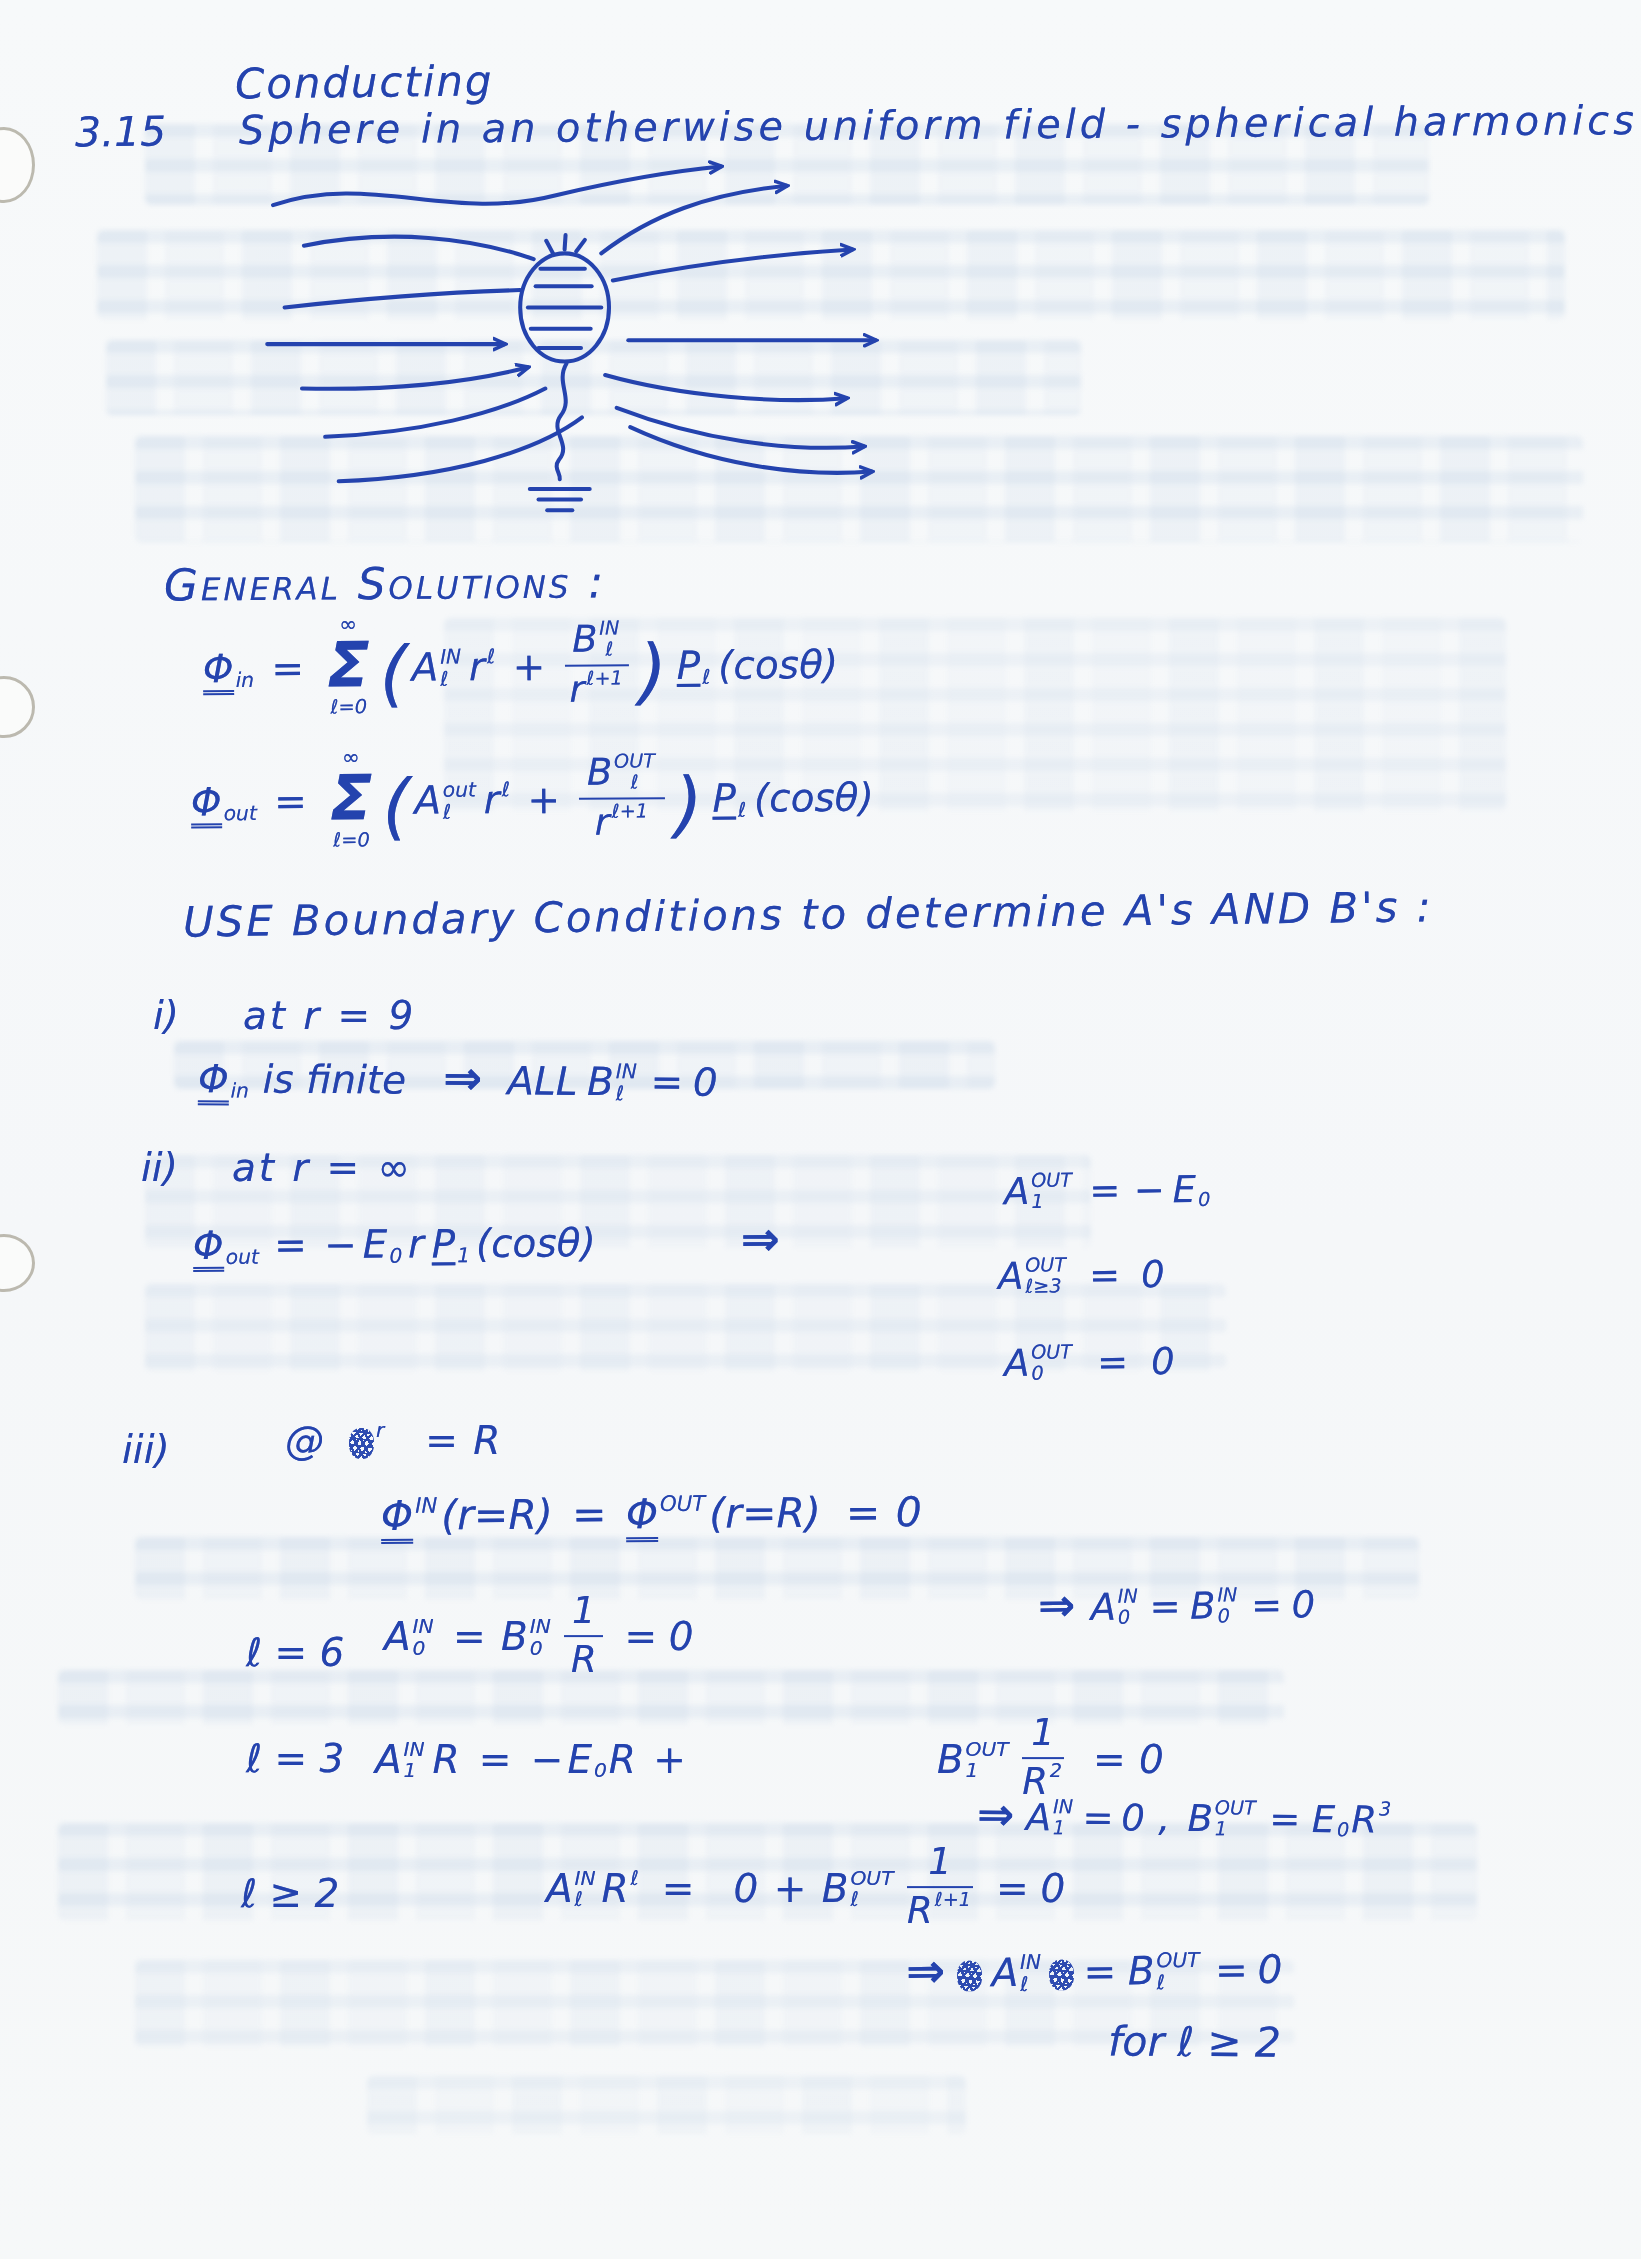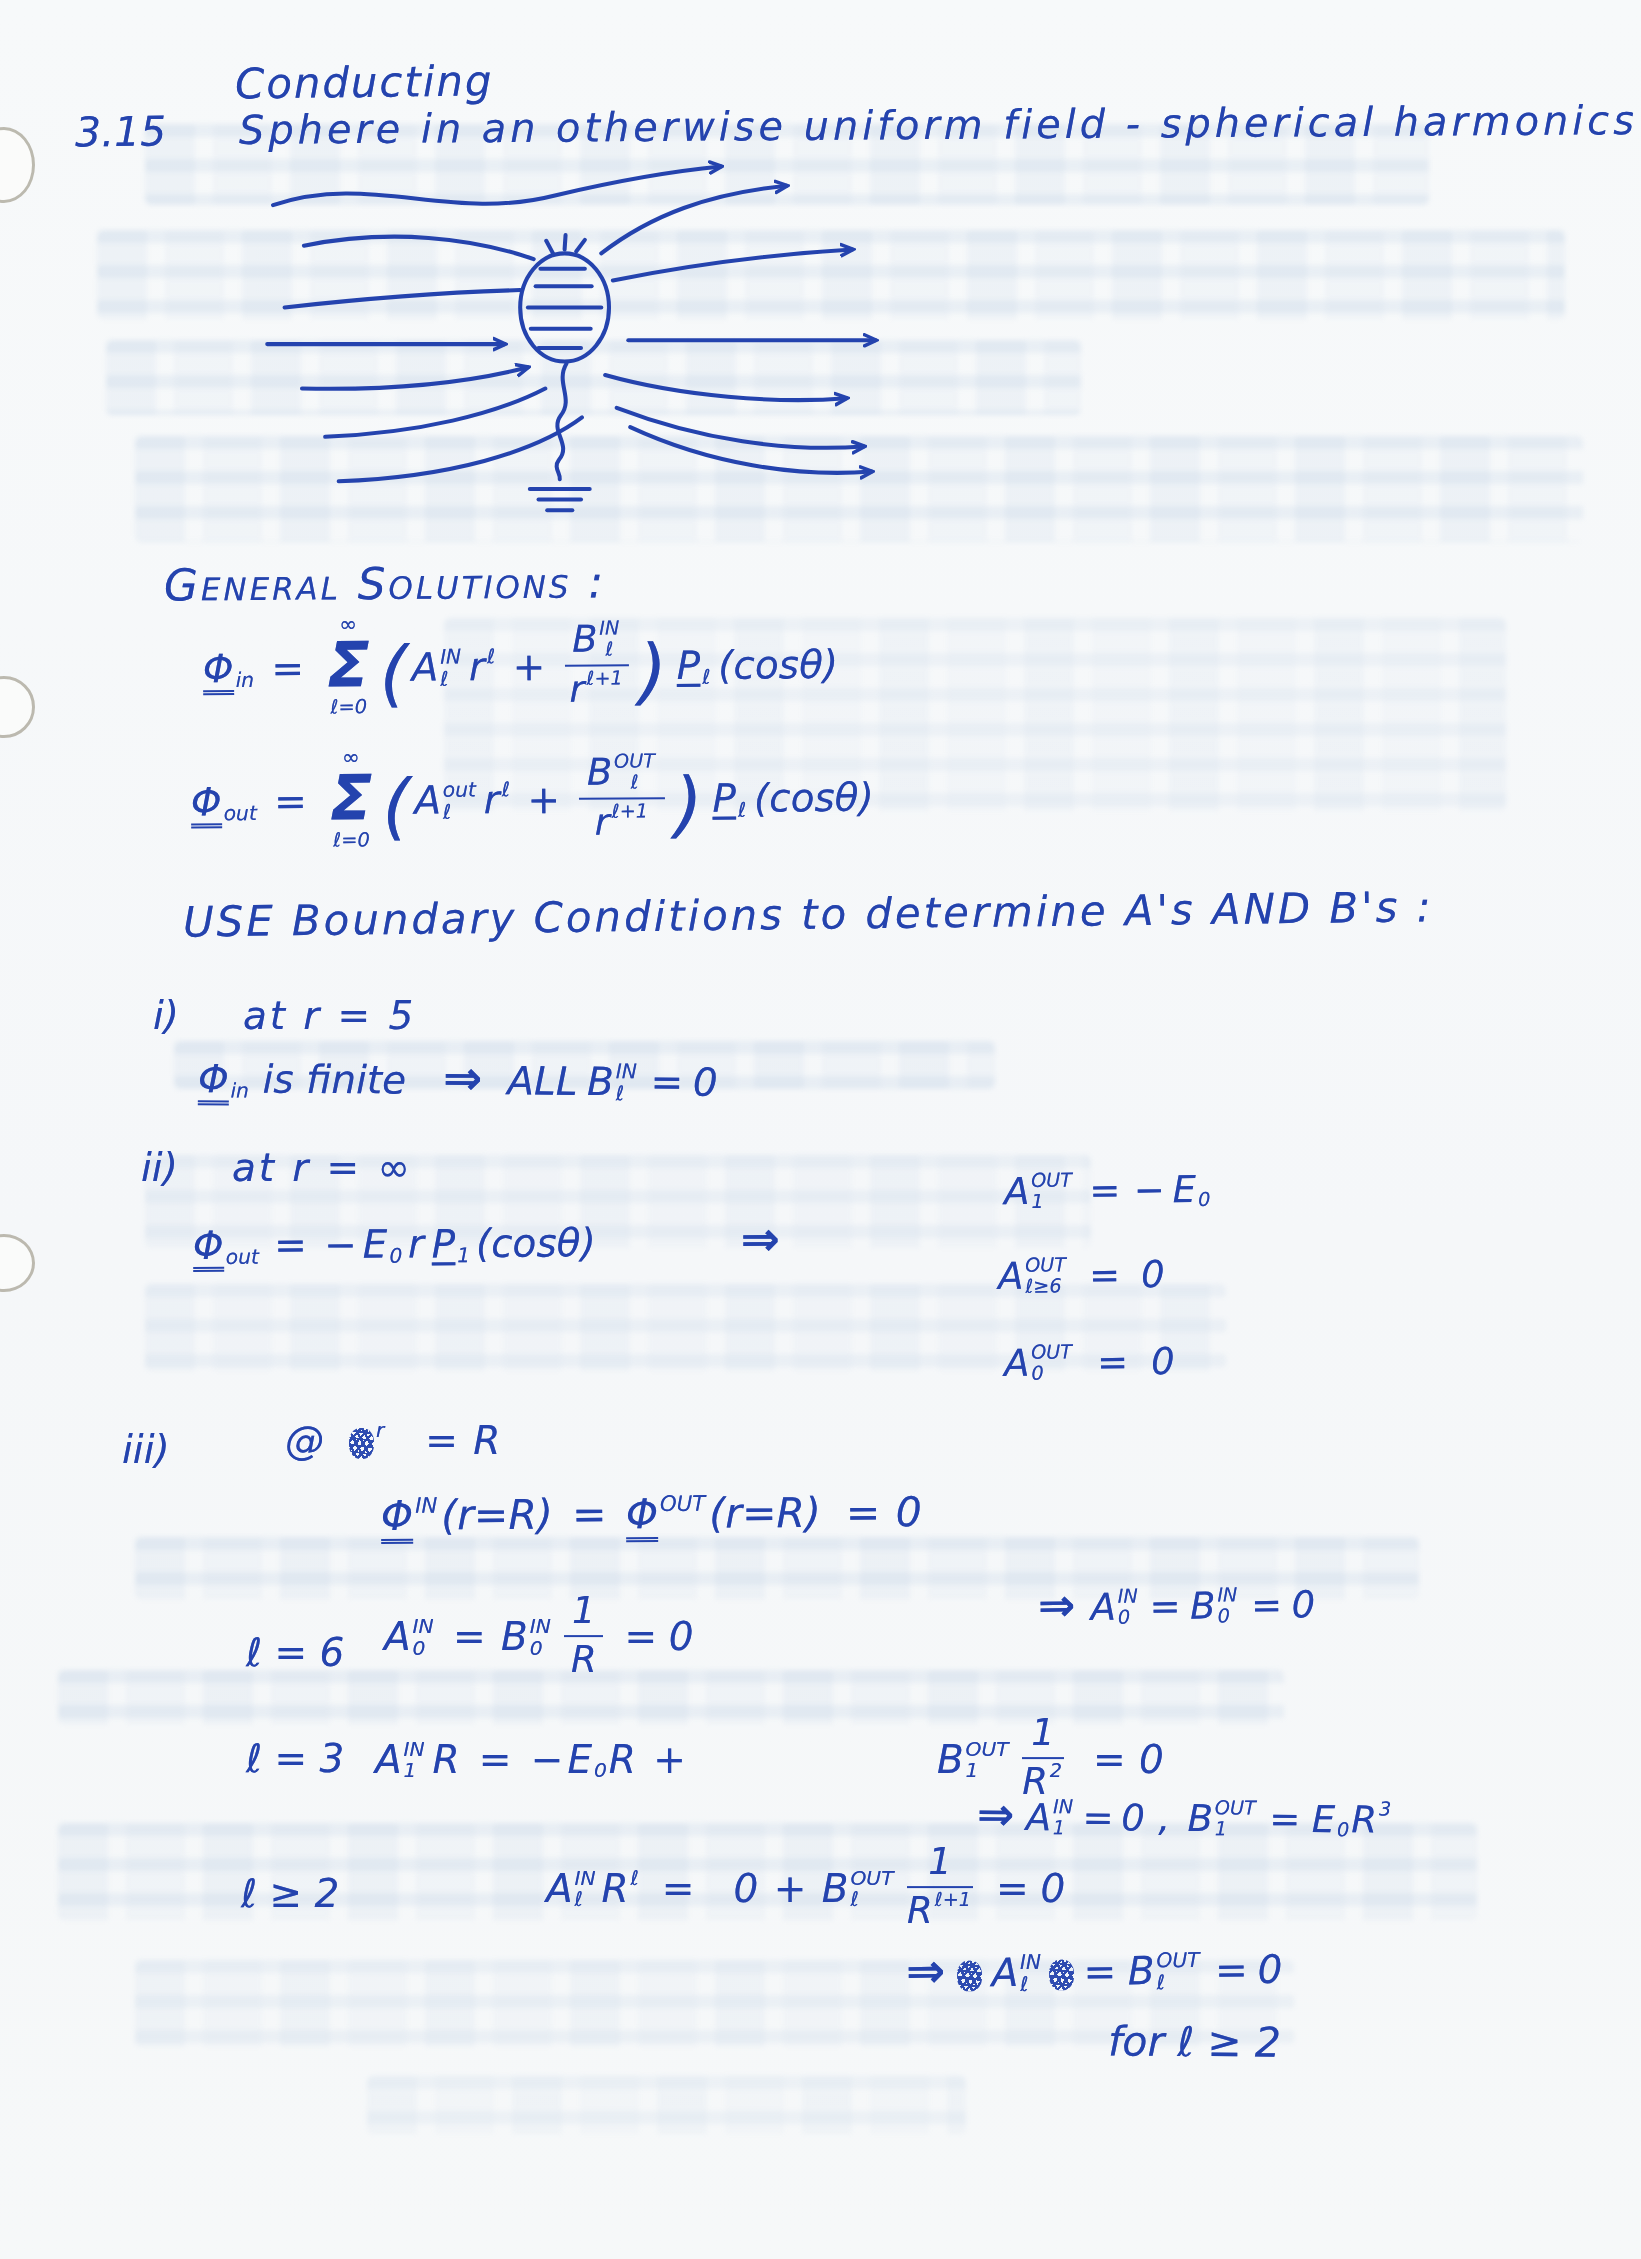--- a/index.html
+++ b/index.html
@@ -143,21 +143,21 @@
               <span class="sup">ℓ+1</span>
               <span class="sub">&nbsp;</span>
             </span></span></span></span><span class="sp" style="width: 5.8px;"></span><span class="tok"><span class="base big">)</span></span><span class="sp" style="width: 9.7px;"></span><span class="tok u"><span class="base">P</span><span class="ss">
           <span class="sup">&nbsp;</span>
           <span class="sub">ℓ</span>
         </span></span><span class="sp" style="width: 5.8px;"></span>(cosθ)</div>
 
   <div class="line hand t1" style="left:183px;top:890px;font-size:42px;letter-spacing:2.9px;">USE Boundary Conditions to determine A's AND B's :</div>
 
   <div class="line hand" style="left:153px;top:993px;font-size:39px;">i)</div>
-  <div class="line hand" style="left:243px;top:993px;font-size:39px;letter-spacing:2.9px;">at r = 5</div>
+  <div class="line hand" style="left:243px;top:993px;font-size:39px;letter-spacing:2.9px;">at r = 9</div>
   <div class="line hand math t3" style="left:198px;top:1052px;font-size:39px;"><span class="tok u2"><span class="base">Φ</span><span class="ss">
           <span class="sup">&nbsp;</span>
           <span class="sub">in</span>
         </span></span><span class="sp" style="width: 11.6px;"></span>is finite<span class="sp" style="width: 37px;"></span><span class="tok arr"><span class="base">⇒</span></span><span class="sp" style="width: 25px;"></span>ALL<span class="sp" style="width: 9.7px;"></span><span class="tok"><span class="base">B</span><span class="ss">
           <span class="sup">IN</span>
           <span class="sub">ℓ</span>
         </span></span><span class="sp" style="width: 11.6px;"></span>=<span class="sp" style="width: 9.7px;"></span>0</div>
 
   <div class="line hand" style="left:141px;top:1145px;font-size:39px;">ii)</div>
   <div class="line hand" style="left:232px;top:1145px;font-size:39px;letter-spacing:2.9px;">at r = ∞</div>
@@ -173,21 +173,21 @@
         </span></span><span class="sp" style="width: 3.9px;"></span>(cosθ)<span class="sp" style="width: 145px;"></span><span class="tok arr"><span class="base">⇒</span></span></div>
   <div class="line hand math t1" style="left:1004px;top:1170px;font-size:37px;"><span class="tok"><span class="base">A</span><span class="ss">
           <span class="sup">OUT</span>
           <span class="sub">1</span>
         </span></span><span class="sp" style="width: 15.4px;"></span>=<span class="sp" style="width: 13.5px;"></span>−<span class="sp" style="width: 7.7px;"></span><span class="tok"><span class="base">E</span><span class="ss">
           <span class="sup">&nbsp;</span>
           <span class="sub">0</span>
         </span></span></div>
   <div class="line hand math t1" style="left:998px;top:1255px;font-size:37px;"><span class="tok"><span class="base">A</span><span class="ss">
           <span class="sup">OUT</span>
-          <span class="sub">ℓ≥6</span>
+          <span class="sub">ℓ≥3</span>
         </span></span><span class="sp" style="width: 21px;"></span>=<span class="sp" style="width: 21px;"></span>0</div>
   <div class="line hand math t1" style="left:1004px;top:1342px;font-size:37px;"><span class="tok"><span class="base">A</span><span class="ss">
           <span class="sup">OUT</span>
           <span class="sub">0</span>
         </span></span><span class="sp" style="width: 23px;"></span>=<span class="sp" style="width: 23px;"></span>0</div>
 
   <div class="line hand" style="left:122px;top:1427px;font-size:39px;">iii)</div>
   <div class="line hand math" style="left:285px;top:1419px;font-size:39px;">@<span class="sp" style="width: 25px;"></span><span class="tok"><span class="blob"></span><span class="ss">
           <span class="sup">r</span>
           <span class="sub">&nbsp;</span>

